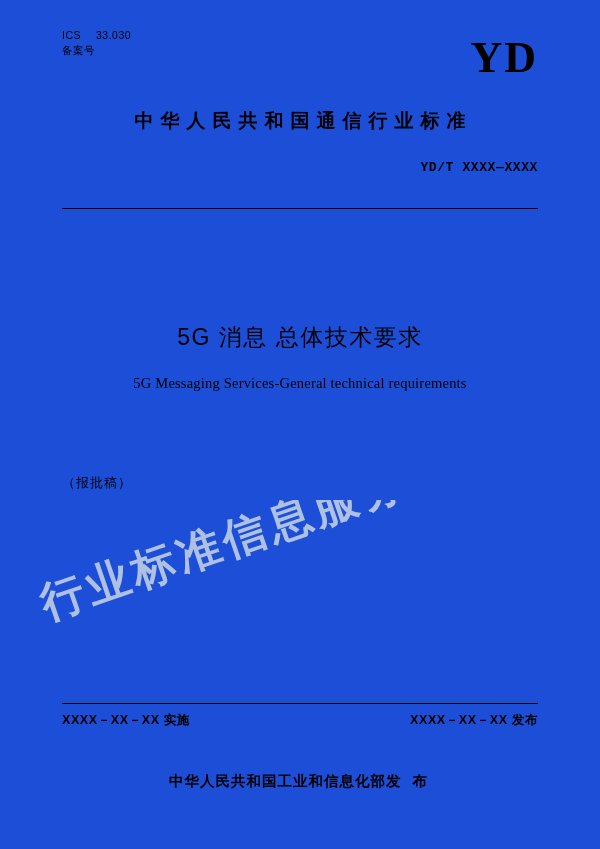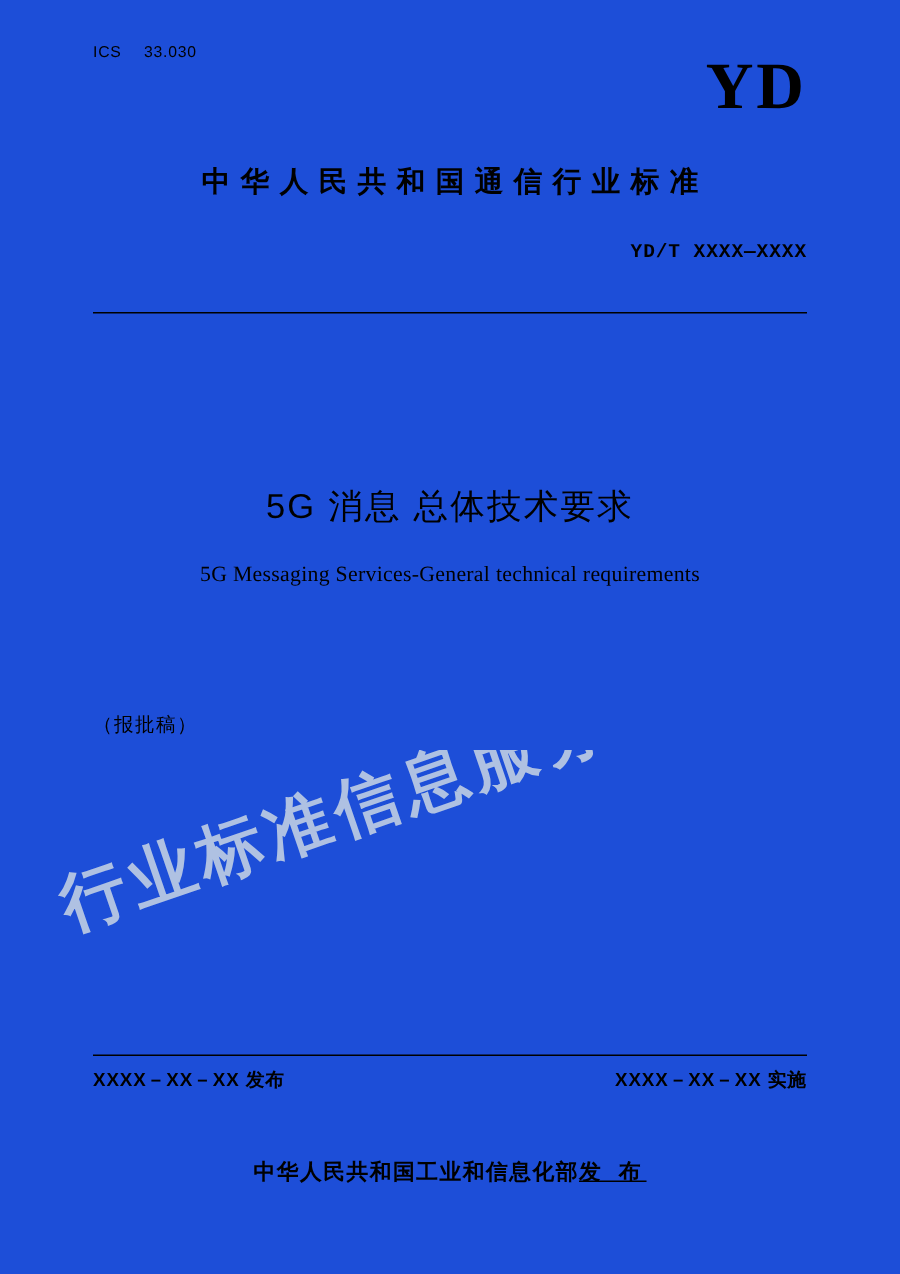--- a/index.html
+++ b/index.html
@@ -175,31 +175,31 @@
     top: 772px;
     width: 476px;
     text-align: center;
     font-family: "Liberation Sans", "DejaVu Sans", sans-serif;
     font-weight: bold;
     font-size: 14.5px;
     letter-spacing: 1px;
   }
   .publisher .pub-verb {
     letter-spacing: 4px;
-    text-decoration: underline;
   }
 </style>
 </head>
 <body>
 
 <div class="page">
 
   <div class="header-block">
     <div class="ics-lines">
       <div class="ics-line"><span class="ics-key">ICS</span><span>33.030</span></div>
+      <div class="ics-line"><span>备案号</span><span></span></div>
     </div>
     <div class="yd-logo">YD</div>
   </div>
 
   <div class="std-title">中华人民共和国通信行业标准</div>
 
   <div class="std-number">YD/T XXXX—XXXX</div>
 
   <div class="rule-top"></div>
 
@@ -208,21 +208,21 @@
 
   <div class="doc-stage">（报批稿）</div>
 
   <div class="watermark">
     <span>行业标准信息服务平台</span>
   </div>
 
   <div class="rule-bottom"></div>
 
   <div class="footer-dates">
+    <div>XXXX－XX－XX 实施</div>
     <div>XXXX－XX－XX 发布</div>
-    <div>XXXX－XX－XX 实施</div>
   </div>
 
   <div class="publisher">
     <span>中华人民共和国工业和信息化部</span><span class="pub-verb">发 布</span>
   </div>
 
 </div>
 
 </body></html>

